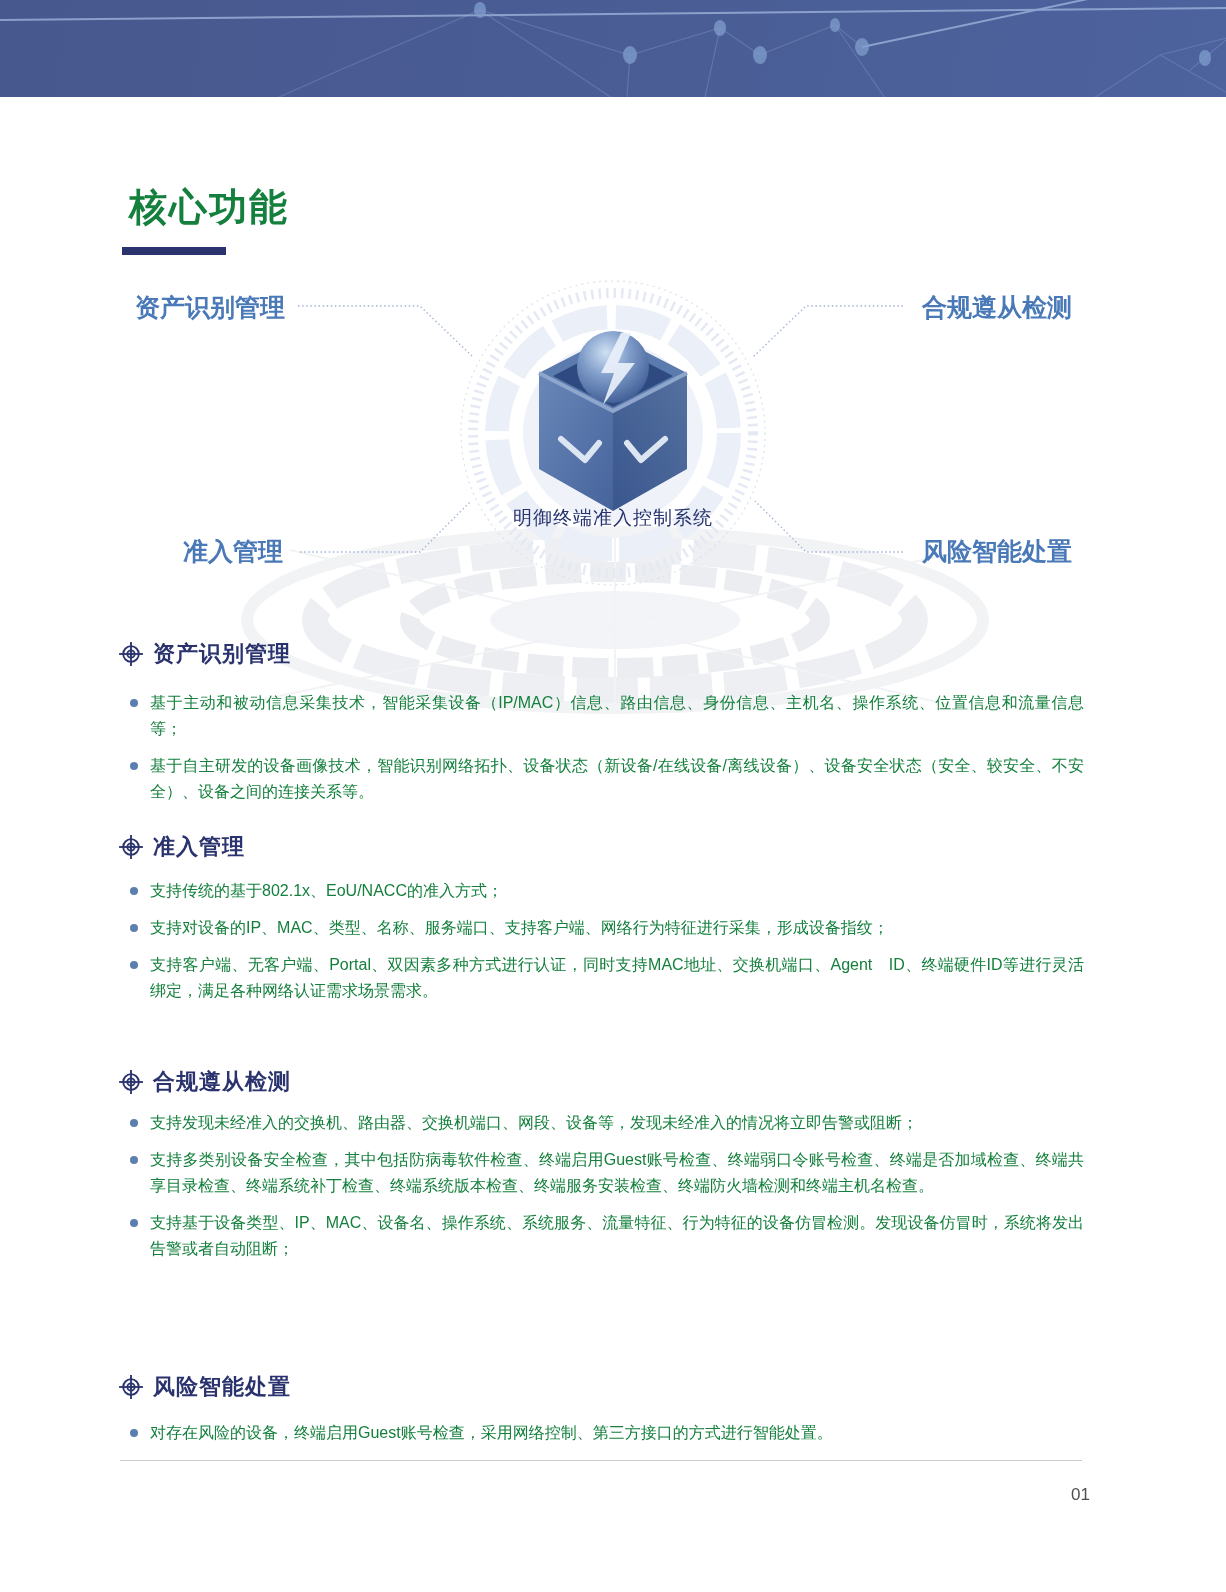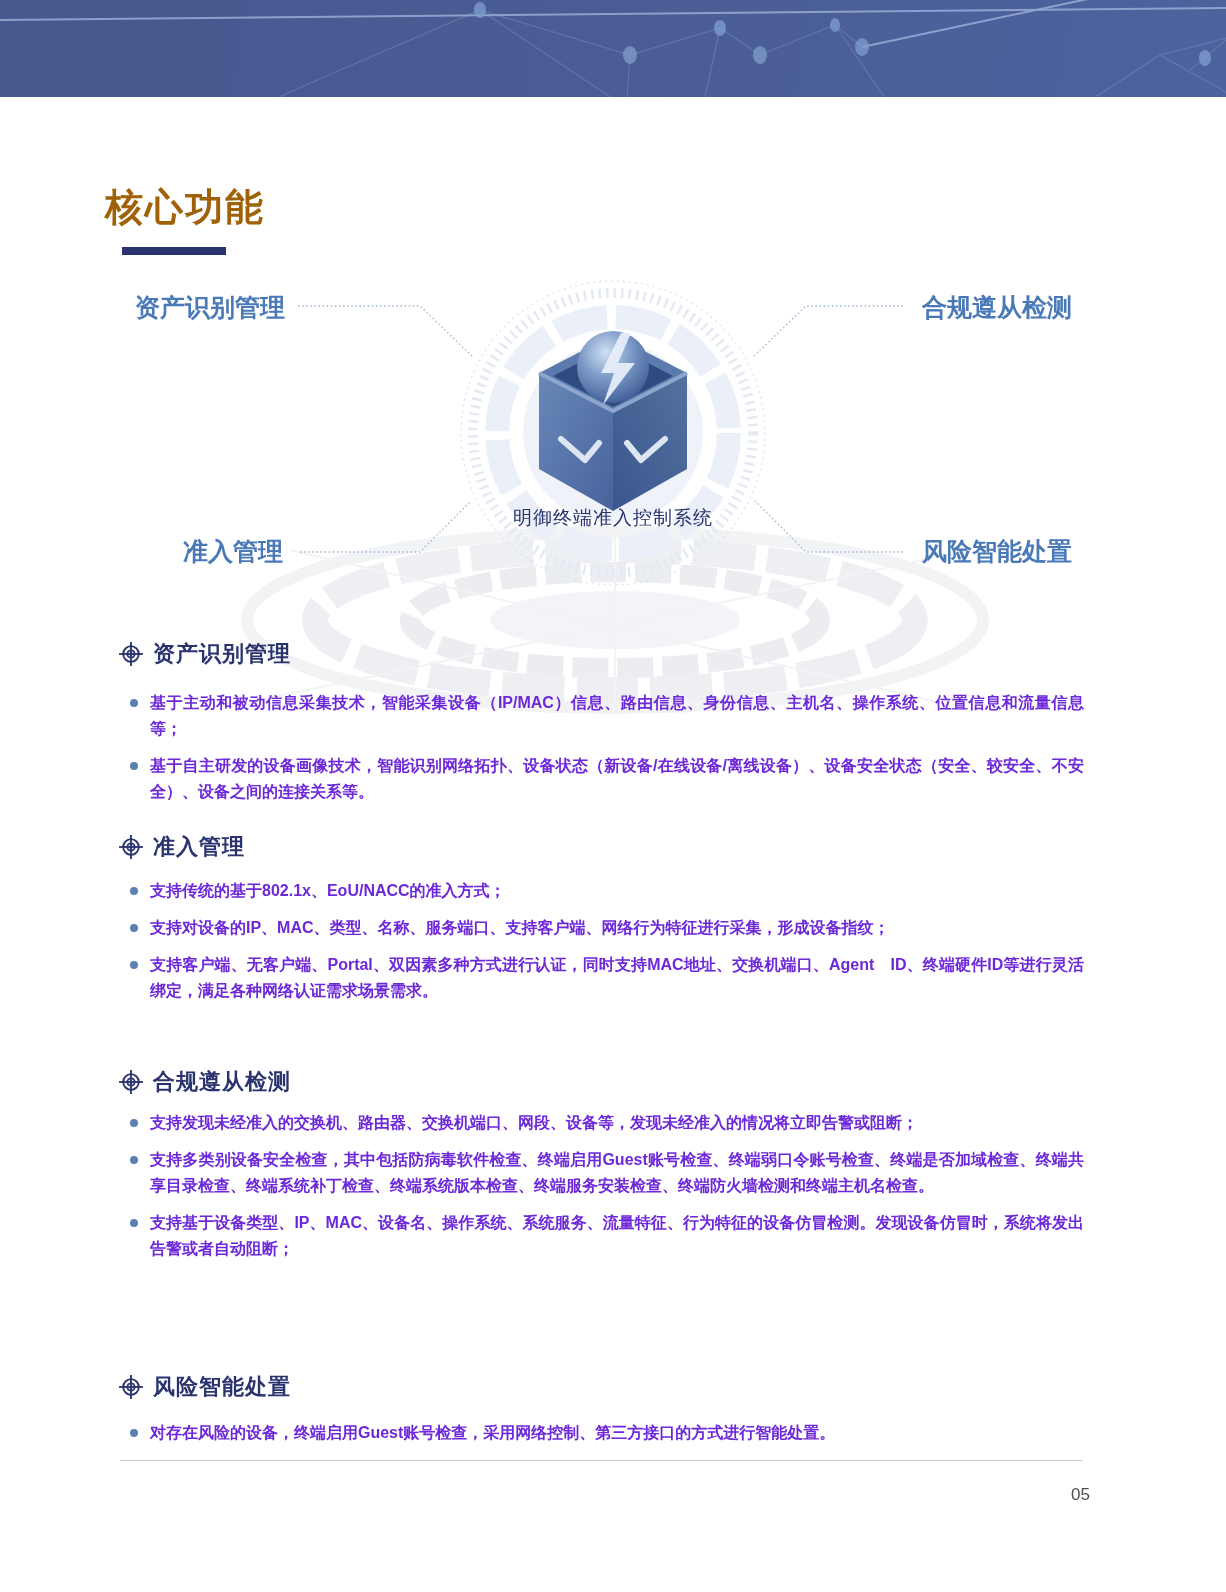--- a/index.html
+++ b/index.html
@@ -5,22 +5,22 @@
   html,body{margin:0;padding:0;}
   body{font-family:"Liberation Sans",sans-serif;background:#ffffff;}
   .page{position:relative;width:1226px;height:1592px;background:#ffffff;overflow:hidden;}
 
   
   .header-band{position:absolute;left:0;top:0;width:1226px;height:97px;
     background:linear-gradient(100deg,#47588e 0%,#4a5d95 55%,#4d639e 100%);}
   .header-band svg{display:block;}
 
   
-  .page-title{position:absolute;left:105px;top:182px;font-size:38px;font-weight:bold;
-    color:#a16207;letter-spacing:2px;z-index:2;}
+  .page-title{position:absolute;left:129px;top:182px;font-size:38px;font-weight:bold;
+    color:#15803d;letter-spacing:2px;z-index:2;}
   .title-underline{position:absolute;left:122px;top:247px;width:104px;height:8px;background:#2a336e;z-index:2;}
 
   
   .diagram{position:absolute;left:0;top:260px;width:1226px;height:420px;}
   .center-art{position:absolute;left:451px;top:11px;}
   .wm-disc{position:absolute;left:230px;top:260px;z-index:0;}
   .connectors{position:absolute;left:0;top:0;z-index:1;}
   .diagram-label{position:absolute;font-size:25px;font-weight:bold;color:#4a79b8;z-index:2;white-space:nowrap;}
   .dl-tl{left:135px;top:31px;}
   .dl-tr{left:922px;top:31px;}
@@ -29,21 +29,21 @@
   .center-label{position:absolute;left:0;top:245px;width:1226px;text-align:center;
     font-size:19px;font-weight:normal;color:#27336e;z-index:2;letter-spacing:1px;}
 
   
   .section-heading{position:absolute;left:118px;display:flex;align-items:center;gap:9px;z-index:2;}
   .section-heading .hd-text{font-size:22px;font-weight:bold;color:#2a336e;letter-spacing:1px;}
   .crosshair{width:26px;height:26px;flex:0 0 auto;}
 
   .bullets{position:absolute;left:128px;width:956px;margin:0;padding:0;list-style:none;z-index:2;}
   .bullets li{position:relative;padding-left:22px;margin:0 0 11px 0;
-    font-size:16px;line-height:26px;color:#6d28d9;text-align:justify;font-weight:bold;}
+    font-size:16px;line-height:26px;color:#15803d;text-align:justify;}
   .bullets li::before{content:"";position:absolute;left:2px;top:9px;width:8px;height:8px;
     border-radius:50%;background:#5b7fae;}
 
   .hd-1{top:639px;} .ul-1{top:690px;}
   .hd-2{top:832px;} .ul-2{top:878px;}
   .hd-3{top:1067px;} .ul-3{top:1110px;}
   .hd-4{top:1372px;} .ul-4{top:1420px;}
 
   
   .footer-divider{position:absolute;left:120px;top:1460px;width:962px;height:1px;background:#c9cbcf;}
@@ -219,15 +219,15 @@
       </g>
       <circle cx="12" cy="12" r="1.6" fill="#2a336e"></circle>
     </svg>
     <span class="hd-text">风险智能处置</span>
   </div>
   <ul class="bullets ul-4">
     <li>对存在风险的设备，终端启用Guest账号检查，采用网络控制、第三方接口的方式进行智能处置。</li>
   </ul>
 
   <div class="footer-divider"></div>
-  <div class="page-number">05</div>
+  <div class="page-number">01</div>
 
 </div>
 
 </body></html>

